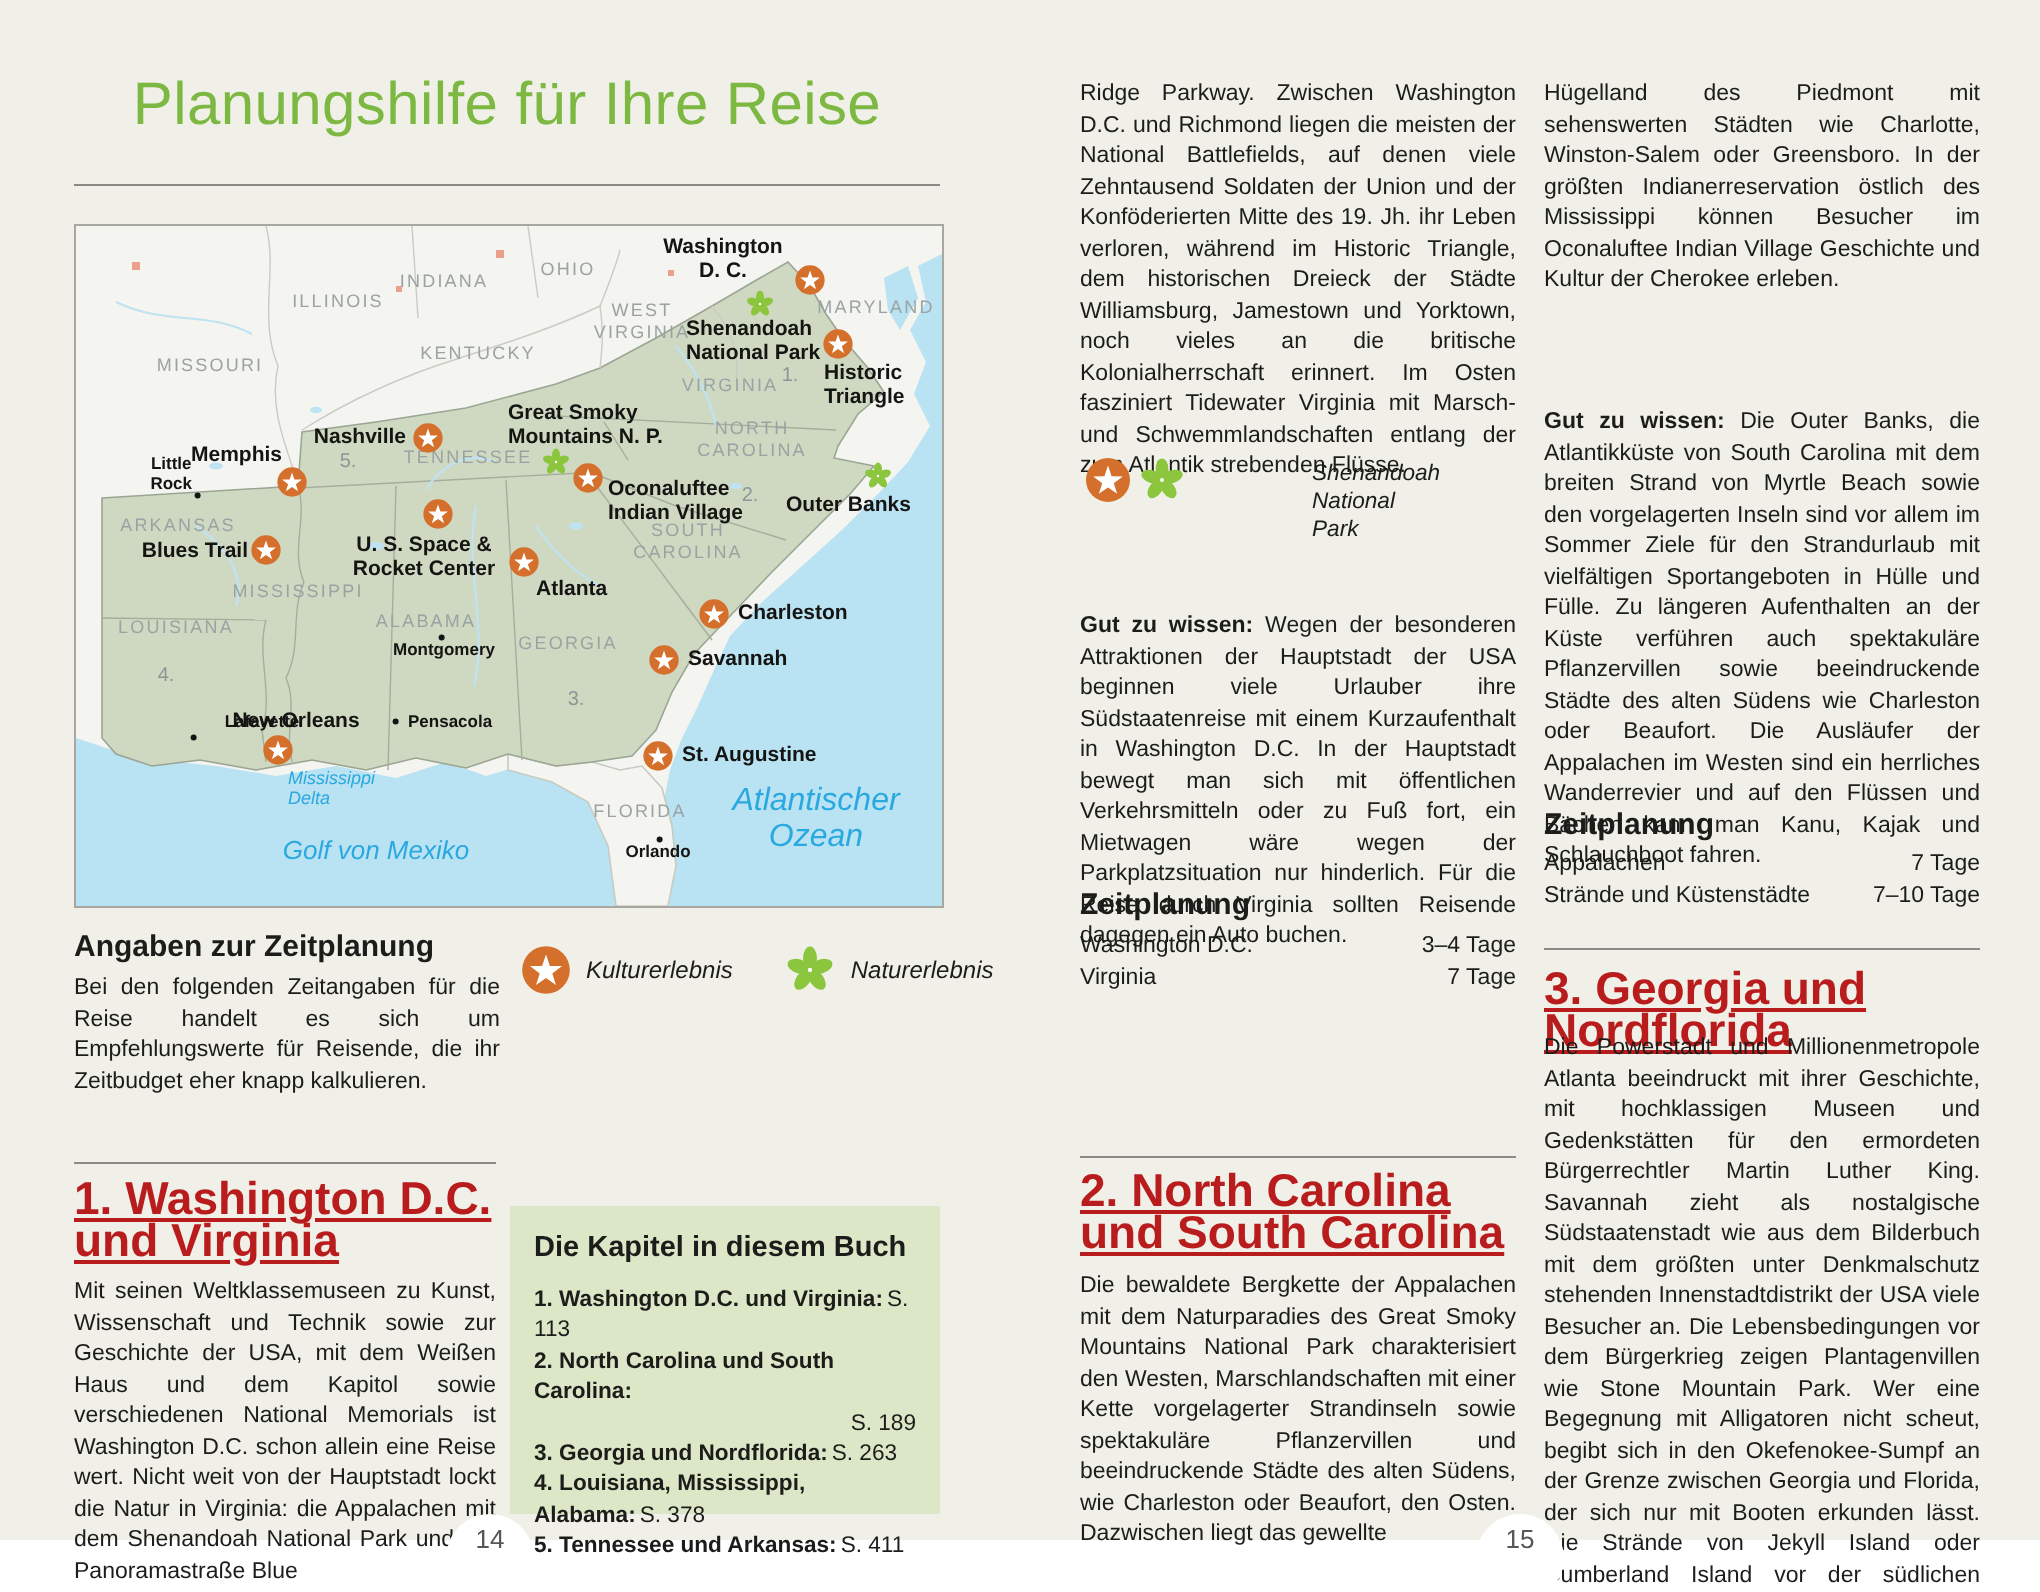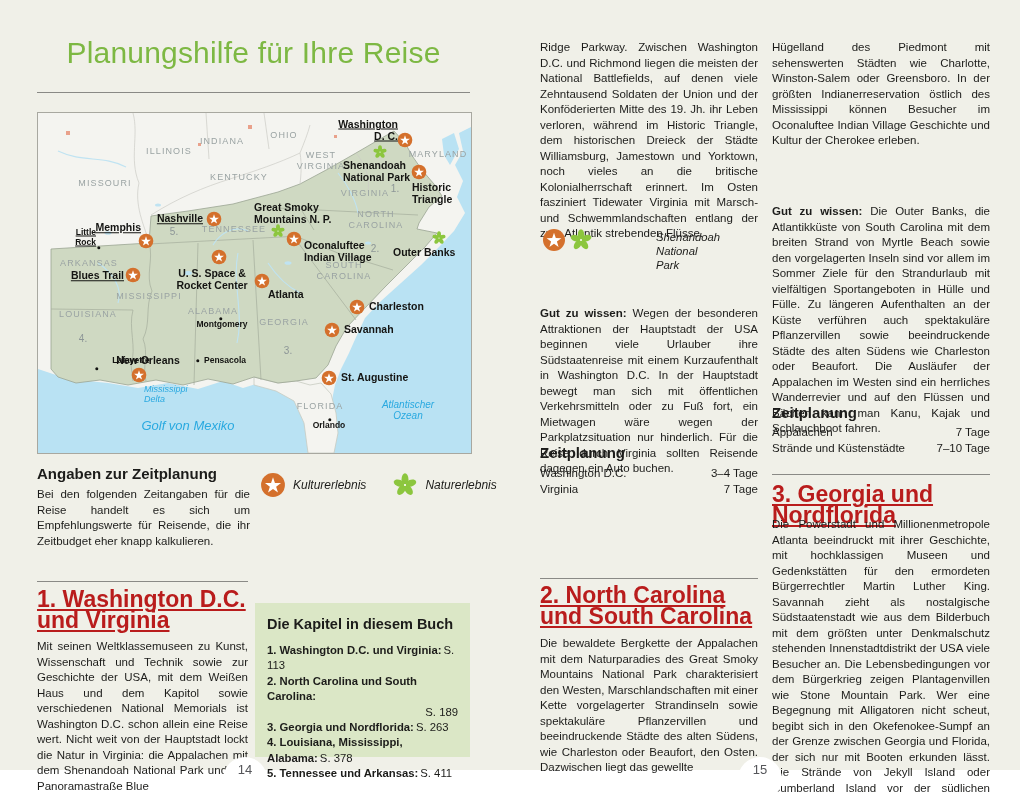--- a/index.html
+++ b/index.html
@@ -12,21 +12,21 @@
   .title{position:absolute;left:37px;top:36px;width:433px;margin:0;text-align:center;
          font-size:30px;font-weight:400;color:#7db843;letter-spacing:.2px;}
   .title-rule{position:absolute;left:37px;top:92px;width:433px;border-top:1.5px solid #898985;}
 
   .map{position:absolute;left:37px;top:112px;width:433px;height:340px;border:1px solid #a8a8a0;
        overflow:hidden;background:#f4f4f0;}
   .map-base{position:absolute;left:0;top:0;width:100%;height:100%;}
   .map-labels{position:absolute;left:0;top:0;width:100%;height:100%;}
   .ml{position:absolute;white-space:pre-line;transform:translate(-50%,-50%);text-align:center;}
   .ml.a-left{transform:translate(0,-50%);text-align:left;}
-  .ml.a-right{transform:translate(-100%,-50%);text-align:right;text-decoration:underline;}
+  .ml.a-right{transform:translate(-100%,-50%);}
   .ml.state{font-size:9px;color:#9aa3a3;letter-spacing:1.1px;font-weight:500;line-height:11px;}
   .ml.poi{font-size:10.5px;font-weight:700;color:#141412;line-height:11.5px;}
   .ml.city{font-size:8.5px;font-weight:700;color:#141412;line-height:9.5px;}
   .ml.water{font-style:italic;color:#29a9e0;font-weight:500;line-height:1.12;}
   .ml.num{font-size:10px;color:#8d9697;}
   .mi{position:absolute;transform:translate(-50%,-50%);}
   .mdot{position:absolute;width:3.4px;height:3.4px;border-radius:50%;background:#141412;
         transform:translate(-50%,-50%);}
 
   .body-text{position:absolute;margin:0;font-size:11.5px;line-height:15.5px;color:#1c1c1a;text-align:justify;}
@@ -180,21 +180,21 @@
         <div class="ml poi a-left" style="left: 355px; top: 140px;">Outer Banks</div>
         <div class="ml city a-right" style="left: 58px; top: 124px;">Little
 Rock</div>
         <div class="ml city" style="left: 184px; top: 212px;">Montgomery</div>
         <div class="ml city" style="left: 57px; top: 248px; margin-left: 36px;">Lafayette</div>
         <div class="ml city a-left" style="left: 166px; top: 248px;">Pensacola</div>
         <div class="ml city" style="left: 291px; top: 313px;">Orlando</div>
         <div class="ml water a-left" style="left: 106px; top: 281px; font-size: 9px;">Mississippi
 Delta</div>
         <div class="ml water" style="left: 150px; top: 313px; font-size: 13px;">Golf von Mexiko</div>
-        <div class="ml water" style="left: 370px; top: 297px; font-size: 10px;">Atlantischer
+        <div class="ml water" style="left: 370px; top: 297px; font-size: 16px;">Atlantischer
 Ozean</div>
         <div class="ml num" style="left: 357px; top: 75px;">1.</div>
         <div class="ml num" style="left: 337px; top: 135px;">2.</div>
         <div class="ml num" style="left: 250px; top: 237px;">3.</div>
         <div class="ml num" style="left: 45px; top: 225px;">4.</div>
         <div class="ml num" style="left: 136px; top: 118px;">5.</div>
         <svg viewBox="0 0 24 24" class="mi" style="left: 367px; top: 27px; width: 16px; height: 16px;">
           <use href="#sym-star"></use>
         </svg>
         <svg viewBox="0 0 24 24" class="mi" style="left: 381px; top: 59px; width: 16px; height: 16px;">

